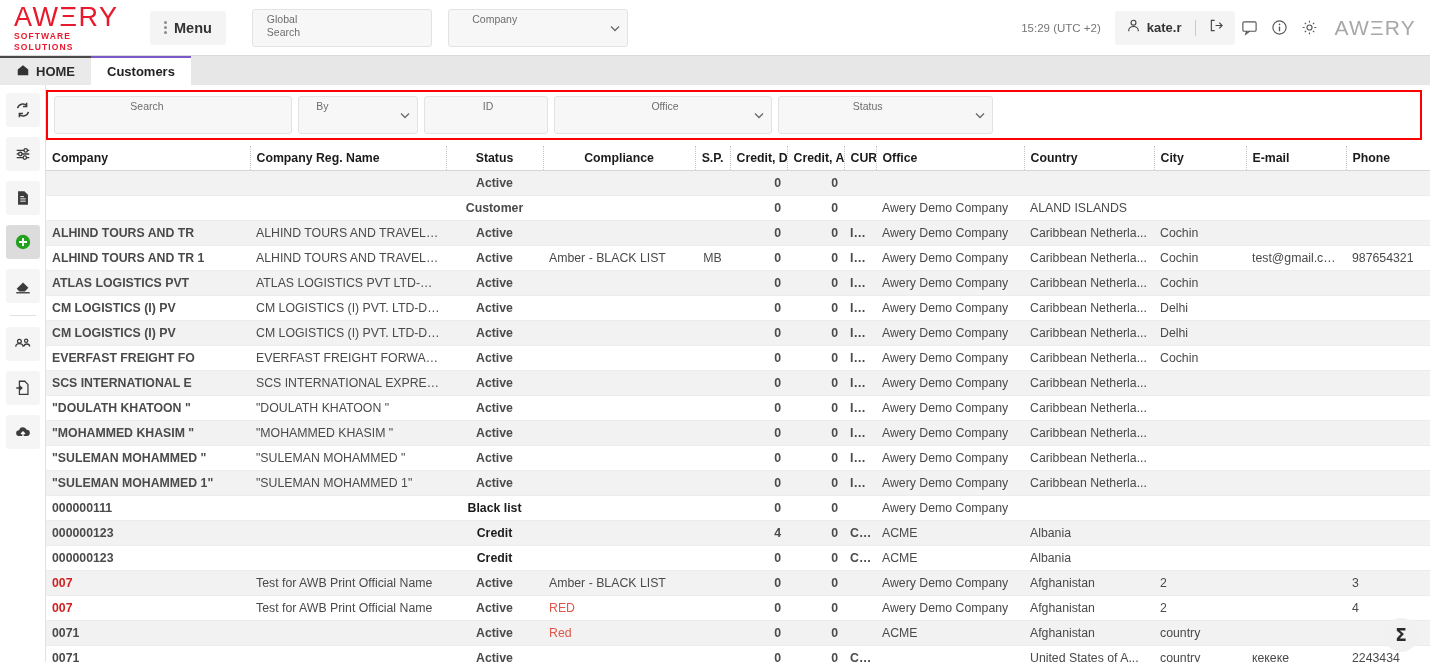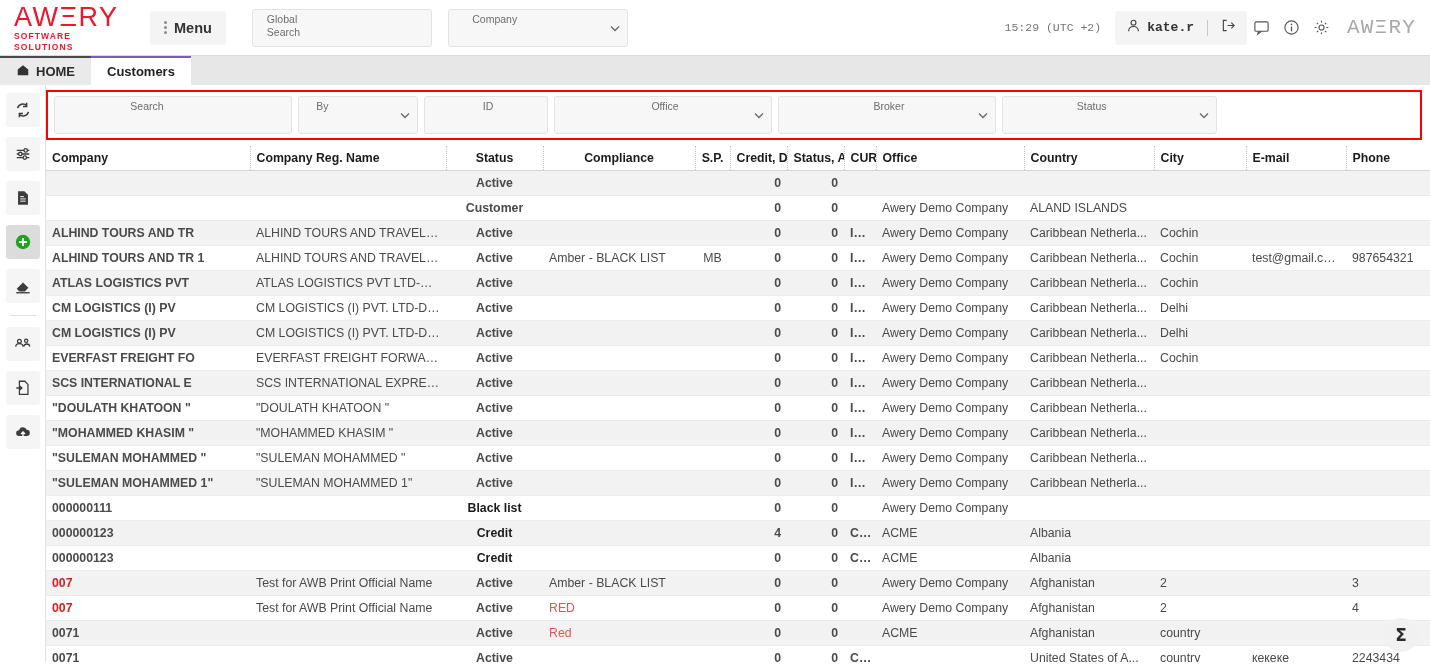--- a/index.html
+++ b/index.html
@@ -73,21 +73,20 @@
     position: absolute; right: 8px; top: 50%; transform: translateY(-50%);
     width: 9px; height: 9px;
   }
   .caret svg { display: block; }
 
   .topbar-right {
     margin-left: auto;
     display: flex;
     align-items: center;
     gap: 0;
-    font-family: Liberation Mono, monospace;
   }
   .clock { font-size: 11.5px; color: #767676; margin-right: 14px; white-space: nowrap; }
   .user-chip {
     background: #f4f4f4;
     height: 34px;
     border-radius: 3px;
     display: flex;
     align-items: center;
     gap: 6px;
     padding: 0 11px;
@@ -415,29 +414,20 @@
       </div>
       <div class="field-box f-office">
         <div class="flabel">Office</div>
         <div class="fvalue"></div>
         <span class="caret">
           <svg viewBox="0 0 10 10" width="10" height="10">
               <path d="M1 3 L5 7 L9 3" stroke="#6a6a6a" stroke-width="1.3" fill="none"></path>
             </svg>
         </span>
       </div>
-      <div class="field-box f-broker">
-        <div class="flabel">Broker</div>
-        <div class="fvalue"></div>
-        <span class="caret">
-          <svg viewBox="0 0 10 10" width="10" height="10">
-              <path d="M1 3 L5 7 L9 3" stroke="#6a6a6a" stroke-width="1.3" fill="none"></path>
-            </svg>
-        </span>
-      </div>
       <div class="field-box f-status">
         <div class="flabel">Status</div>
         <div class="fvalue ph">Status</div>
         <span class="caret">
           <svg viewBox="0 0 10 10" width="10" height="10">
               <path d="M1 3 L5 7 L9 3" stroke="#6a6a6a" stroke-width="1.3" fill="none"></path>
             </svg>
         </span>
       </div>
     </div>
@@ -460,21 +450,21 @@
             <col style="width:84px">
         </colgroup>
         <thead>
           <tr>
             <th>Company</th>
             <th>Company Reg. Name</th>
             <th class="c">Status</th>
             <th class="c">Compliance</th>
             <th class="c">S.P.</th>
             <th class="r">Credit, D</th>
-            <th class="r">Status, A</th>
+            <th class="r">Credit, A</th>
             <th>CUR</th>
             <th>Office</th>
             <th>Country</th>
             <th>City</th>
             <th>E-mail</th>
             <th>Phone</th>
           </tr>
         </thead>
         <tbody id="tbody">
             <tr class="alt">

